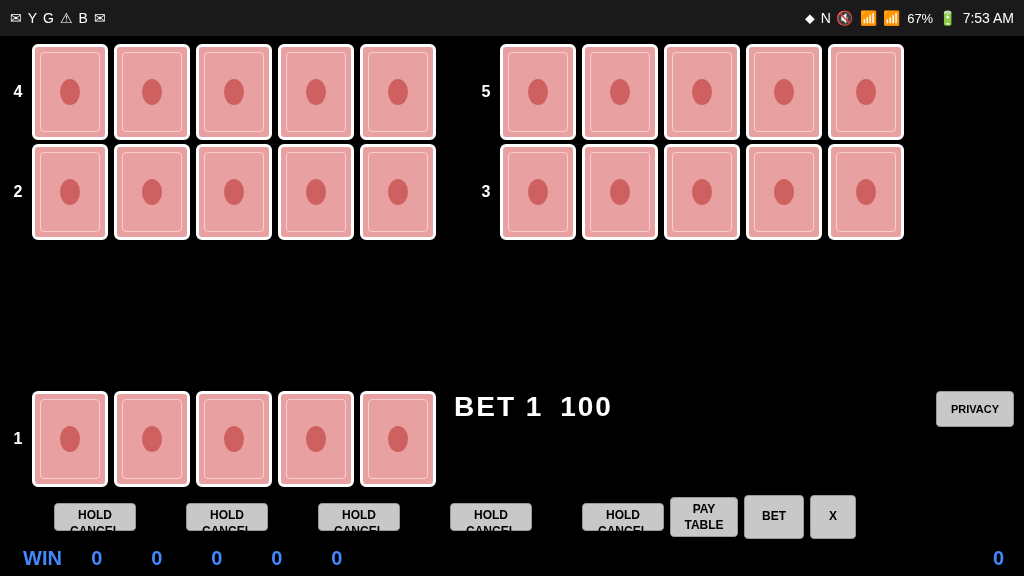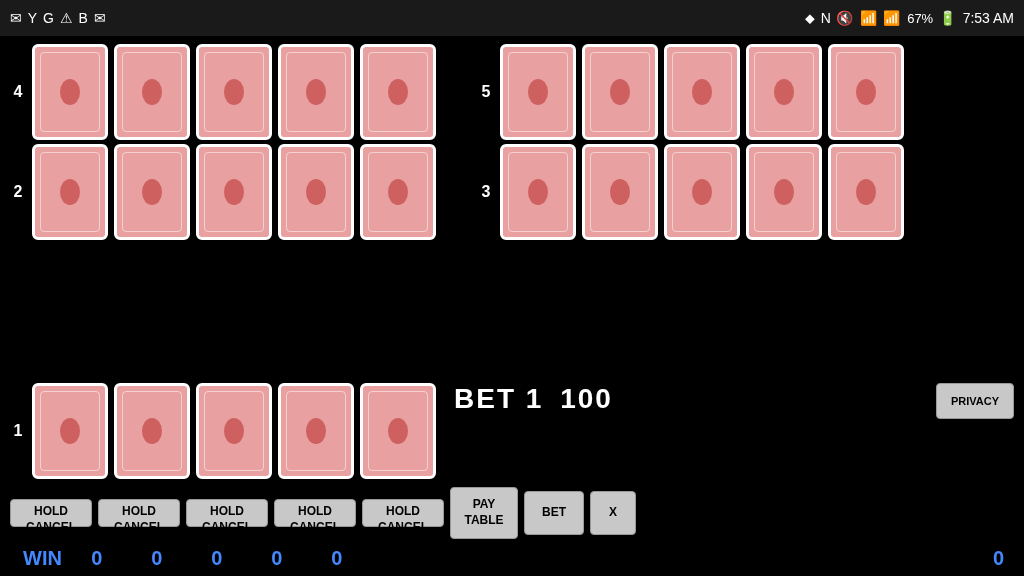--- a/index.html
+++ b/index.html
@@ -187,22 +187,22 @@
       border: 1px solid #999;
       border-radius: 4px;
       font-size: 12px;
       font-weight: bold;
       cursor: pointer;
       color: #000;
       text-align: center;
       padding: 4px 6px;
       line-height: 1.3;
     }
-    .hold-btn { width: 82px; height: 28px; }
-    .pay-btn { width: 68px; height: 52px; }
+    .hold-btn { width: 82px; height: 28px; margin-left: 44px; }
+    .pay-btn { width: 68px; height: 40px; }
     .bet-btn { width: 60px; height: 44px; }
     .deal-btn { width: 72px; height: 44px; }
     .add-btn { width: 82px; height: 44px; }
     .x-btn { width: 46px; height: 44px; }
 
     
     #win-row {
       display: flex;
       align-items: center;
       padding: 4px 10px 6px 10px;

